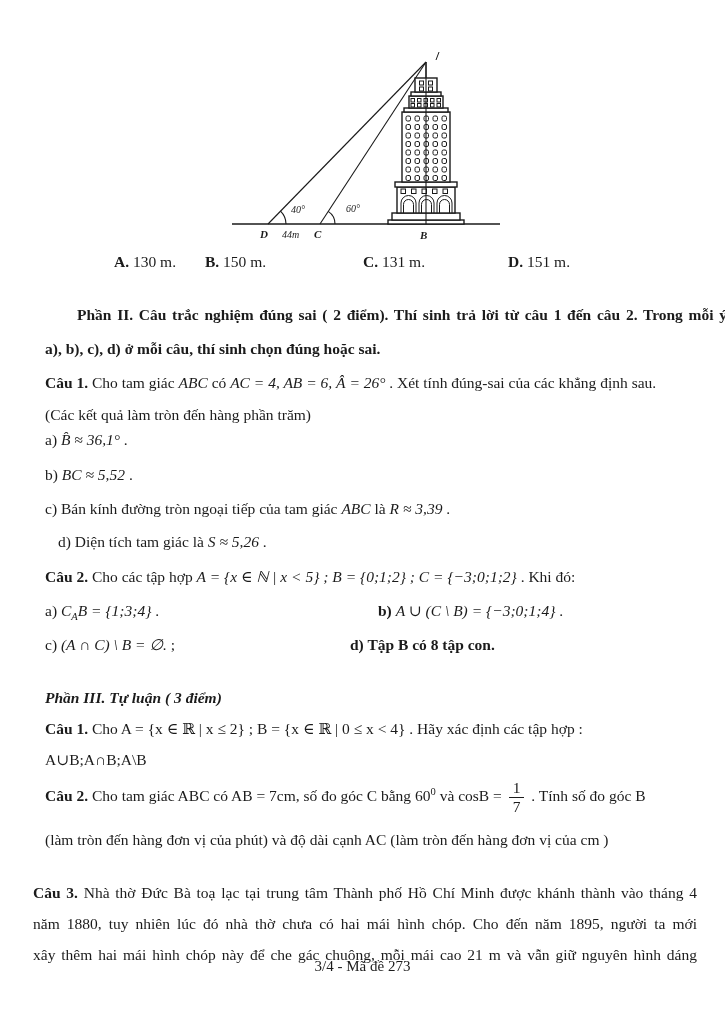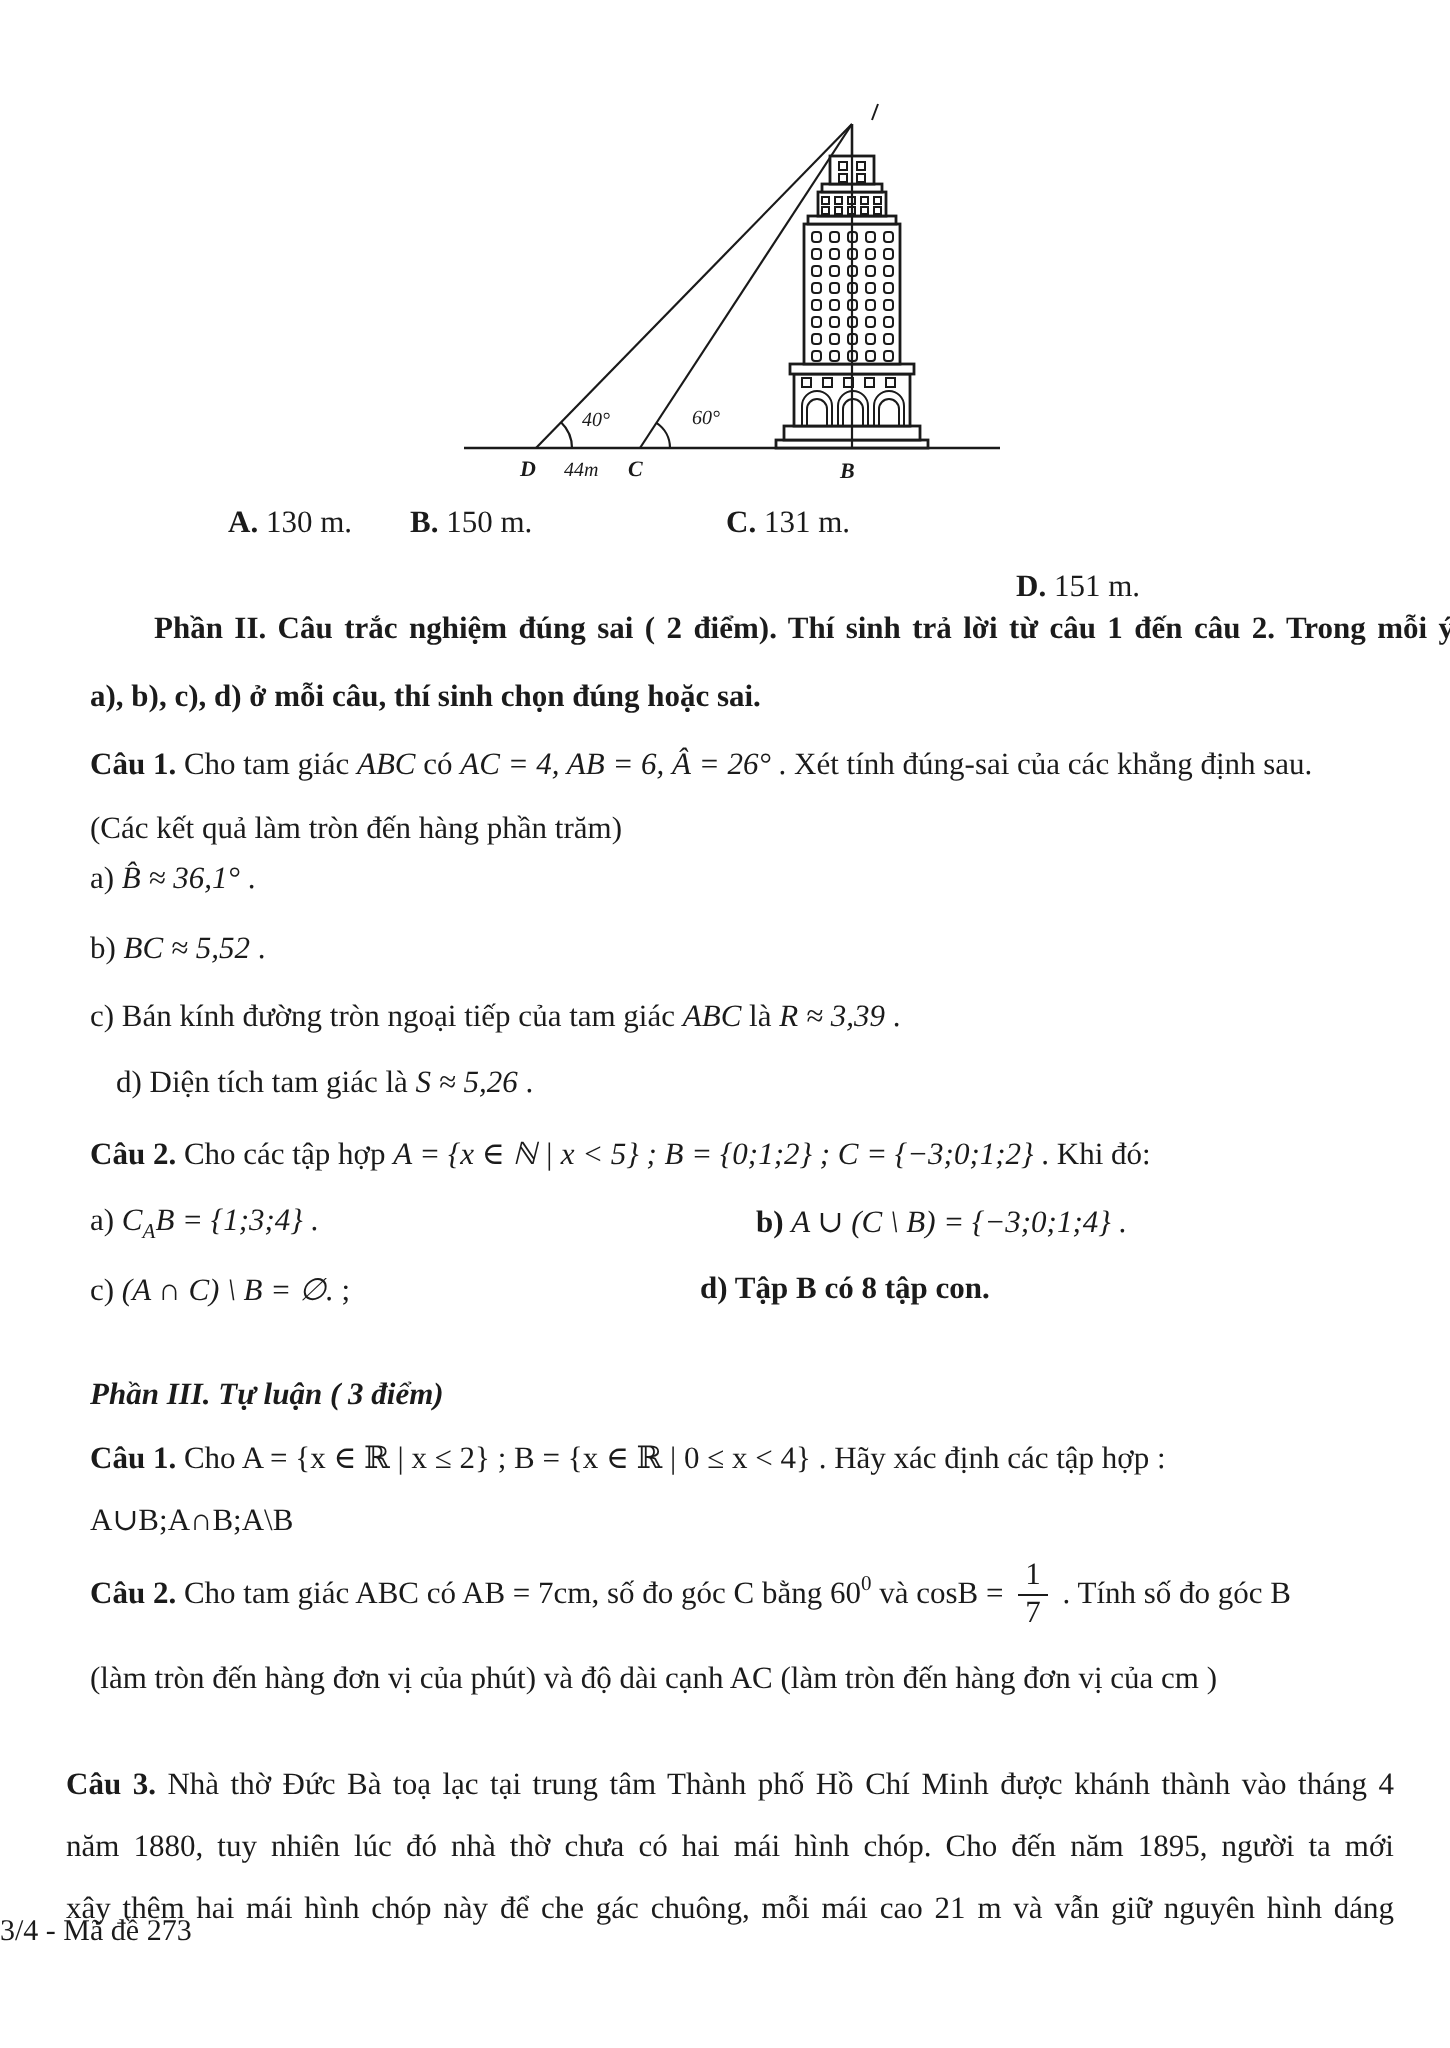--- a/index.html
+++ b/index.html
@@ -12,21 +12,21 @@
   .abs{position:absolute;}
   .jline{text-align:justify;text-align-last:justify;}
   .seg-b{font-weight:bold;}
   .seg-i{font-style:italic;}
   .seg-sub{vertical-align:sub;font-size:0.68em;font-style:italic;}
   .seg-sup{vertical-align:super;font-size:0.68em;}
   .frac{display:inline-block;text-align:center;vertical-align:middle;line-height:1.05;margin:0 3px;}
   .frac .num{display:block;border-bottom:1.2px solid #1b1b1b;padding:0 4px 1px;}
   .frac .den{display:block;padding:1px 4px 0;}
   .opt b{font-weight:bold;}
-  .footer{width:725px;text-align:left;font-size:15px;}
+  .footer{width:725px;text-align:center;font-size:15px;}
   svg text{font-family:"Liberation Serif","DejaVu Serif",serif;}
 </style>
 </head>
 <body>
 
 <svg class="abs" style="left:230px;top:40px;" width="285" height="205" viewBox="0 0 285 205">
   <g stroke="#1a1a1a" fill="none" stroke-width="1.3">
 
     <line x1="2" y1="184" x2="270" y2="184"></line>
 
@@ -137,21 +137,21 @@
     <text x="52" y="198" font-size="10">44m</text>
     <text x="84" y="198" font-weight="bold">C</text>
     <text x="190" y="199" font-weight="bold">B</text>
   </g>
 </svg>
 
 <div class="abs" style="top:253px;left:0;width:725px;height:22px;">
   <span class="abs opt" style="left:72px;margin-left:42px;"><b>A.</b><span> 130 m.</span></span>
   <span class="abs opt" style="left:205px;text-align:center;"><b>B.</b><span> 150 m.</span></span>
   <span class="abs opt" style="left:363px;"><b>C.</b><span> 131 m.</span></span>
-  <span class="abs opt" style="left:508px;margin-top:32px;"><b>D.</b><span> 151 m.</span></span>
+  <span class="abs opt" style="left:508px;"><b>D.</b><span> 151 m.</span></span>
 </div>
 
 <div class="abs jline" style="top:306px;left:45px;width:650px;margin-left:32px;"><span class="seg-b">Phần II. Câu trắc nghiệm đúng sai ( 2 điểm). Thí sinh trả lời từ câu 1 đến câu 2. Trong mỗi ý</span></div>
 <div class="abs" style="top:340px;left:45px;width:650px;"><span class="seg-b">a), b), c), d) ở mỗi câu, thí sinh chọn đúng hoặc sai.</span></div>
 
 <div class="abs" style="top:374px;left:45px;width:655px;"><span class="seg-b">Câu 1.</span><span> Cho tam giác </span><span class="seg-i">ABC</span><span> có </span><span class="seg-i">AC = 4, AB = 6, Â = 26°</span><span> . Xét tính đúng-sai của các khẳng định sau.</span></div>
 <div class="abs" style="top:406px;left:45px;width:650px;"><span>(Các kết quả làm tròn đến hàng phần trăm)</span></div>
 <div class="abs" style="top:431px;left:45px;width:650px;"><span>a) </span><span class="seg-i">B̂ ≈ 36,1°</span><span> .</span></div>
 <div class="abs" style="top:466px;left:45px;width:650px;"><span>b) </span><span class="seg-i">BC ≈ 5,52</span><span> .</span></div>
 <div class="abs" style="top:500px;left:45px;width:650px;"><span>c) Bán kính đường tròn ngoại tiếp của tam giác </span><span class="seg-i">ABC</span><span> là </span><span class="seg-i">R ≈ 3,39</span><span> .</span></div>

